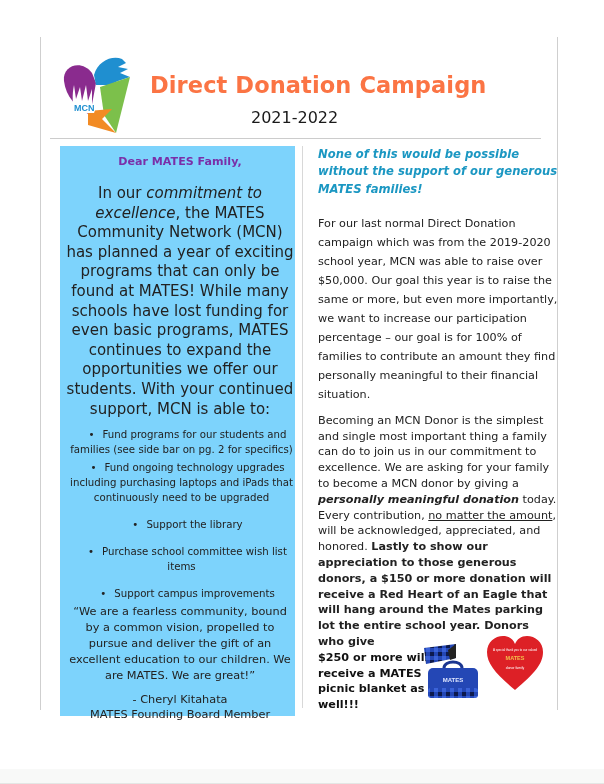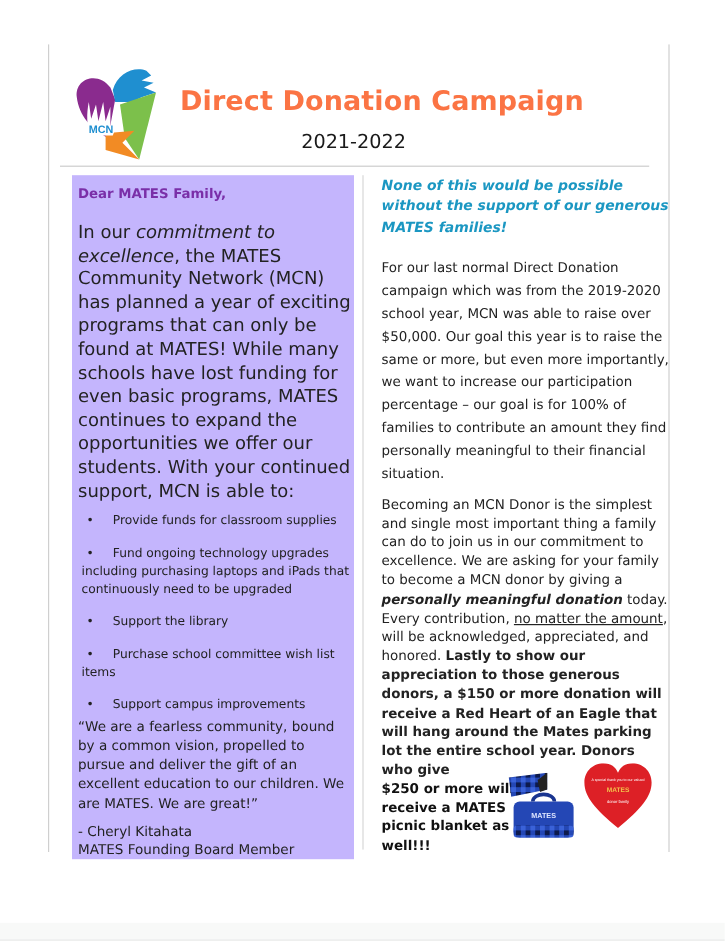--- a/index.html
+++ b/index.html
@@ -10,21 +10,21 @@
   .page-border-right { position: absolute; left: 557px; top: 37px; width: 1px; height: 673px; background: #cfcfcf; }
   .bottom-strip { position: absolute; left: 0; top: 769px; width: 604px; height: 15px; background: #f8f9f8; border-bottom: 1px solid #e4e7e5; }
 
   .logo { position: absolute; left: 60px; top: 55px; width: 74px; height: 80px; }
 
   .title { position: absolute; left: 150px; top: 72px; font-size: 22.5px; font-weight: bold; color: #fb7444; white-space: nowrap; letter-spacing: 0.1px; }
   .year { position: absolute; left: 251px; top: 108px; font-size: 16px; color: #1a1a1a; white-space: nowrap; }
 
   .hr-top { position: absolute; left: 50px; top: 138px; width: 491px; height: 1px; background: #cccccc; }
 
-  .left-box { position: absolute; left: 60px; top: 146px; width: 235px; height: 570px; background: #c4b5fd; padding: 8px 0 0 5px; }
+  .left-box { position: absolute; left: 60px; top: 146px; width: 235px; height: 570px; background: #7dd3fc; padding: 8px 0 0 5px; text-align: center; }
   .left-box p { font-size: 15px; line-height: 19.6px; color: #222; }
   .greeting { font-size: 11.1px !important; font-weight: bold; color: #7a2fa8 !important; margin-bottom: 14px; line-height: 16px !important; }
   .intro { margin-bottom: 8px; }
   .bullets { list-style: none; }
   .bullets li { font-size: 10.2px; line-height: 15px; color: #222; padding-left: 3px; margin-bottom: 12px; }
   .bullets li .b { display: inline-block; width: 26px; padding-left: 4px; }
   .bullets li.tight { margin-bottom: 3px; }
   .quote { font-size: 11.3px !important; line-height: 16px !important; margin-top: 0; }
   .sig { font-size: 11.3px !important; line-height: 14.5px !important; margin-top: 9px; }
 
@@ -64,21 +64,21 @@
 
 <div class="title">Direct Donation Campaign</div>
 <div class="year">2021-2022</div>
 
 <div class="hr-top"></div>
 
 <div class="left-box">
   <p class="greeting">Dear MATES Family,</p>
   <p class="intro"><span>In our </span><em>commitment to excellence</em><span>, the MATES Community Network (MCN) has planned a year of exciting programs that can only be found at MATES! While many schools have lost funding for even basic programs, MATES continues to expand the opportunities we offer our students. With your continued support, MCN is able to:</span></p>
   <ul class="bullets">
-    <li><span class="b">•</span><span>Provide funds for classroom supplies</span></li>
+    <li class="tight"><span class="b">•</span><span>Fund programs for our students and families (see side bar on pg. 2 for specifics)</span></li>
     <li><span class="b">•</span><span>Fund ongoing technology upgrades including purchasing laptops and iPads that continuously need to be upgraded</span></li>
     <li><span class="b">•</span><span>Support the library</span></li>
     <li><span class="b">•</span><span>Purchase school committee wish list items</span></li>
     <li class="tight"><span class="b">•</span><span>Support campus improvements</span></li>
   </ul>
   <p class="quote">“We are a fearless community, bound by a common vision, propelled to pursue and deliver the gift of an excellent education to our children. We are MATES.  We are great!”</p>
   <p class="sig"><span> - Cheryl Kitahata</span><br><span>MATES Founding Board Member</span></p>
 </div>
 
 <div class="col-divider"></div>

